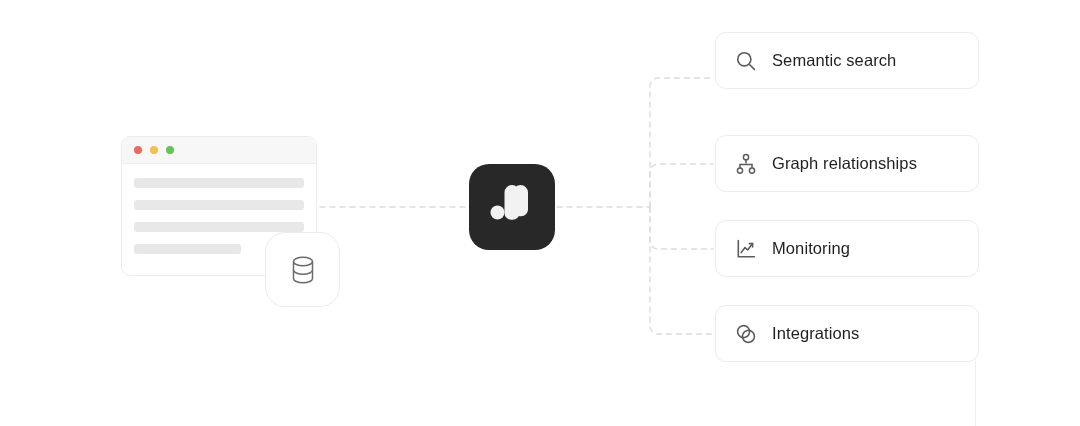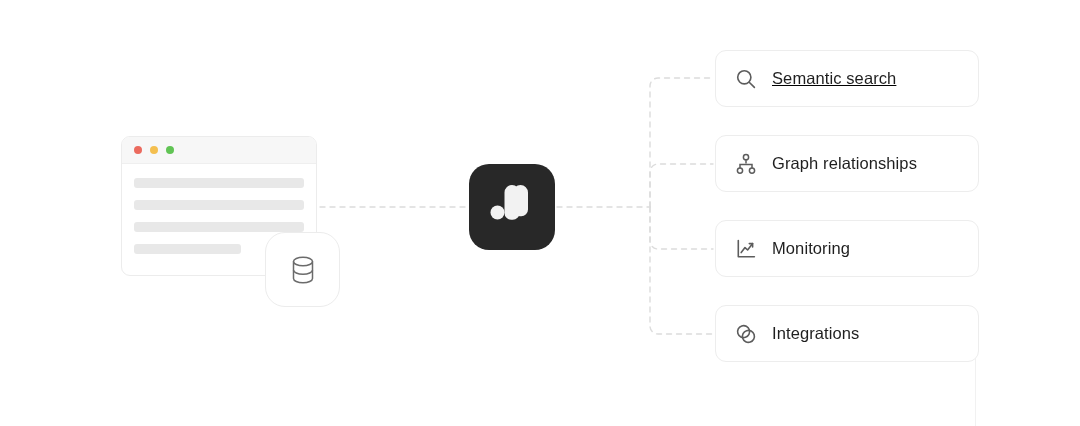--- a/index.html
+++ b/index.html
@@ -127,21 +127,21 @@
     height: 57px;
     background: #ffffff;
     border: 1px solid #ededed;
     border-radius: 11px;
     box-sizing: border-box;
     display: flex;
     align-items: center;
     padding-left: 18px;
     gap: 14px;
   }
-  .card.c0 { top: 50px; text-decoration: underline; }
+  .card.c0 { top: 32px; }
   .card.c1 { top: 135px; }
   .card.c2 { top: 220px; text-align: center; }
   .card.c3 { top: 305px; }
 
   .card-icon {
     width: 24px;
     height: 24px;
     flex: 0 0 24px;
     display: flex;
     align-items: center;

